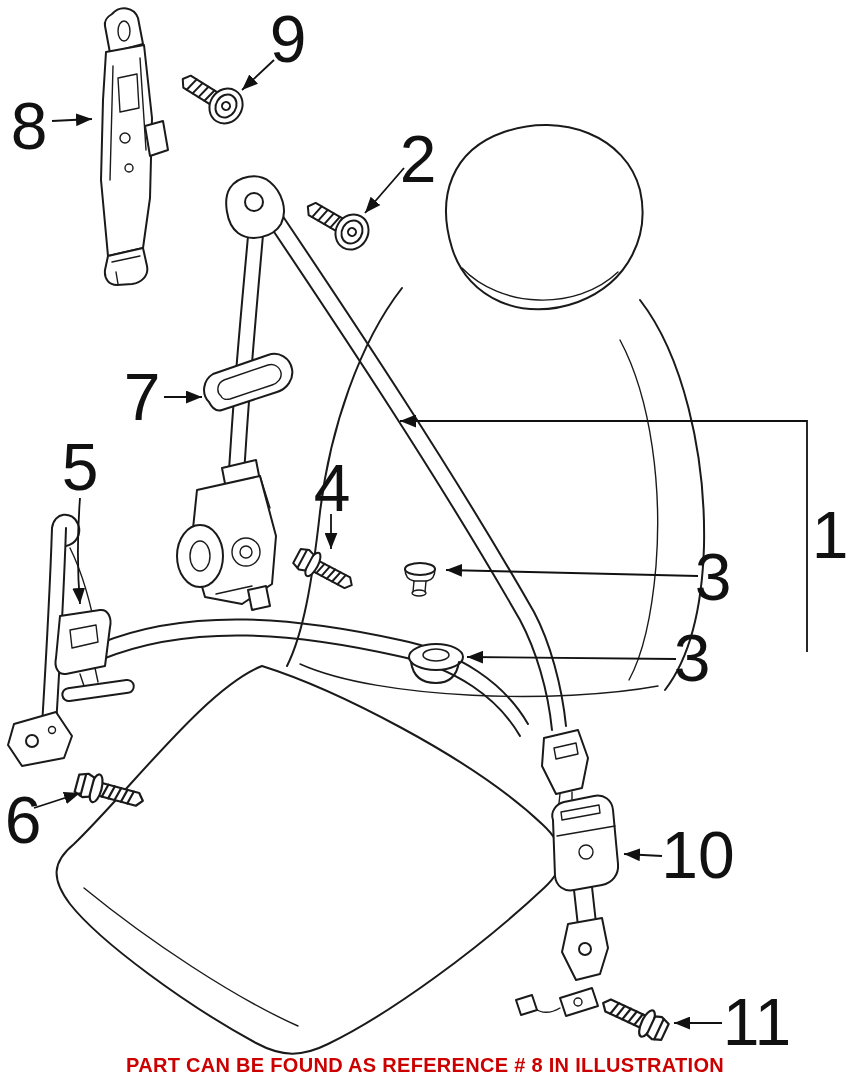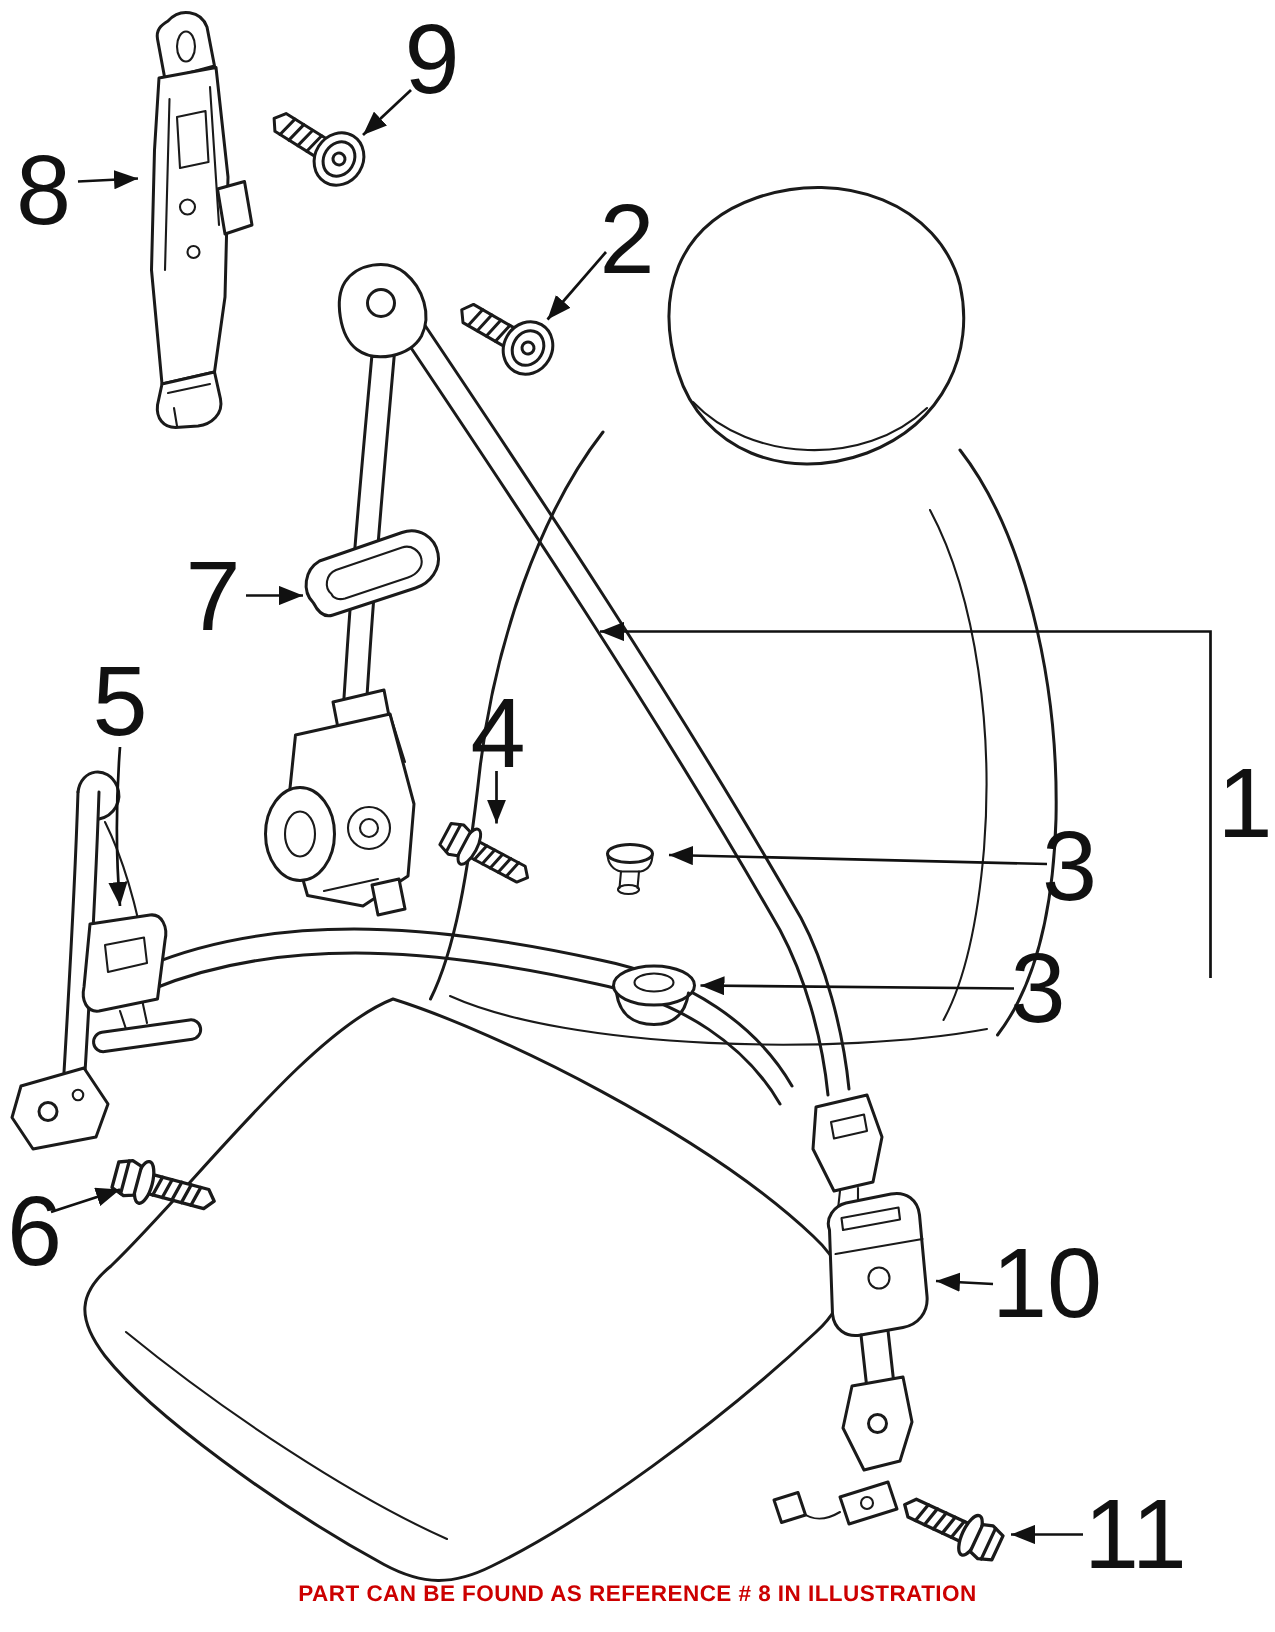--- a/index.html
+++ b/index.html
@@ -21,21 +21,21 @@
     fill:#111111;
     stroke:none;
   }
   .caption{
     position:absolute;
     left:0;right:0;
     top:1054px;
     text-align:center;
     color:#cc0000;
     font-weight:bold;
-    font-size:15px;
+    font-size:20px;
     letter-spacing:0.3px;
     font-family:"Liberation Sans",sans-serif;
   }
 </style>
 </head>
 <body>
 
 <div class="stage">
 
   <svg width="850" height="1088" viewBox="0 0 850 1088">

